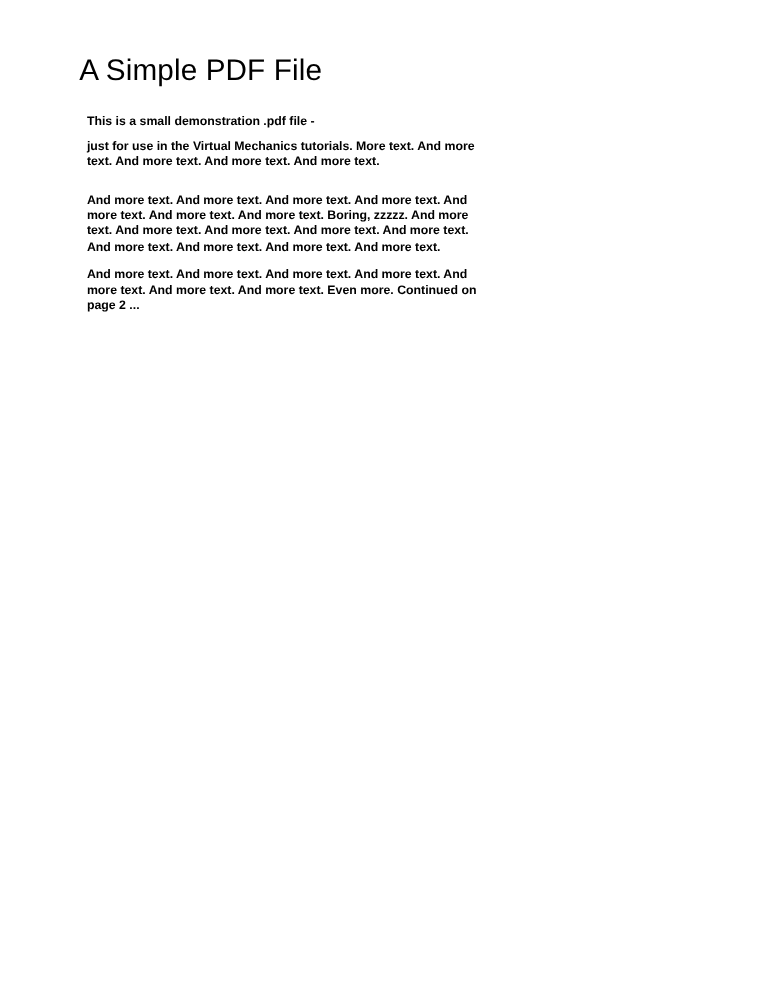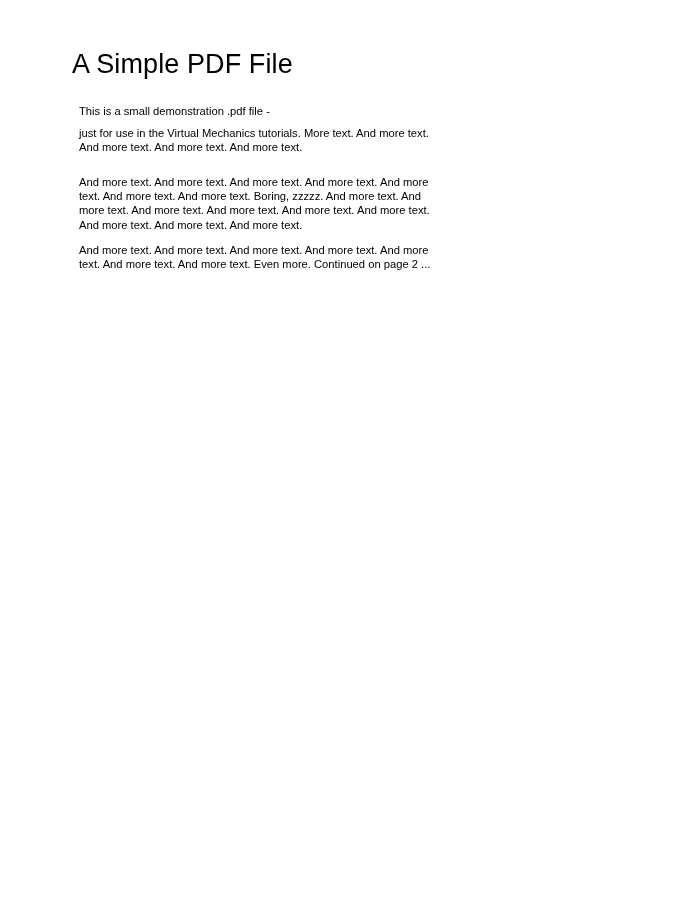--- a/index.html
+++ b/index.html
@@ -31,20 +31,21 @@
     white-space: nowrap;
     margin: 0;
   }
   .body-block {
     position: absolute;
     left: 79px;
     font-size: 11.2px;
     line-height: 14.2px;
     text-align: left;
     margin: 0;
+    font-weight: bold;
   }
   .para-1 { top: 104px; width: 400px; }
   .para-2 { top: 126px; width: 370px; }
   .para-3 { top: 175px; width: 368px; }
   .para-4 { top: 243px; width: 368px; }
 </style>
 </head>
 <body>
 
 <div class="page">

